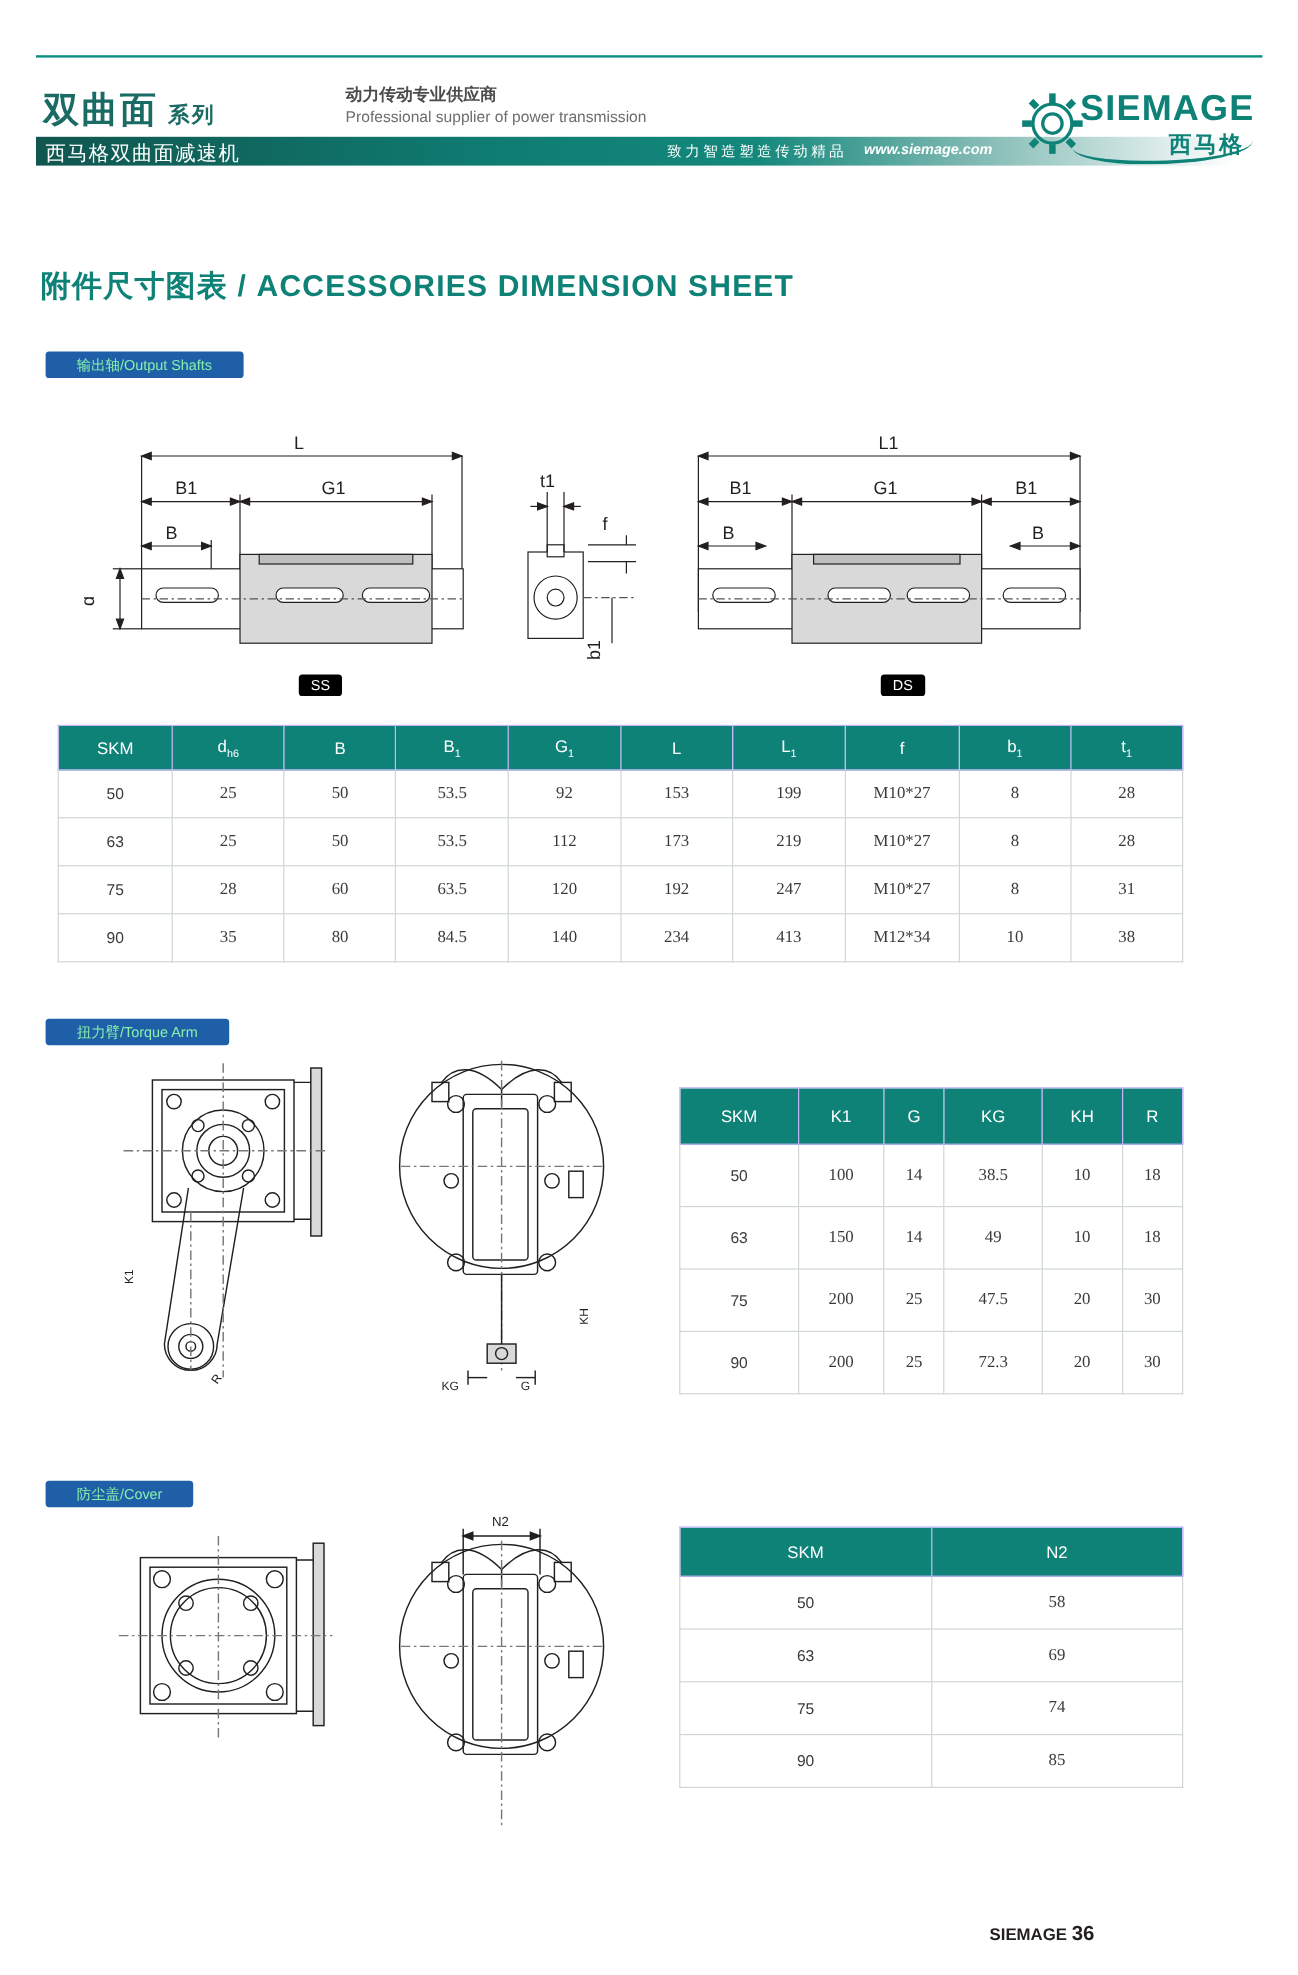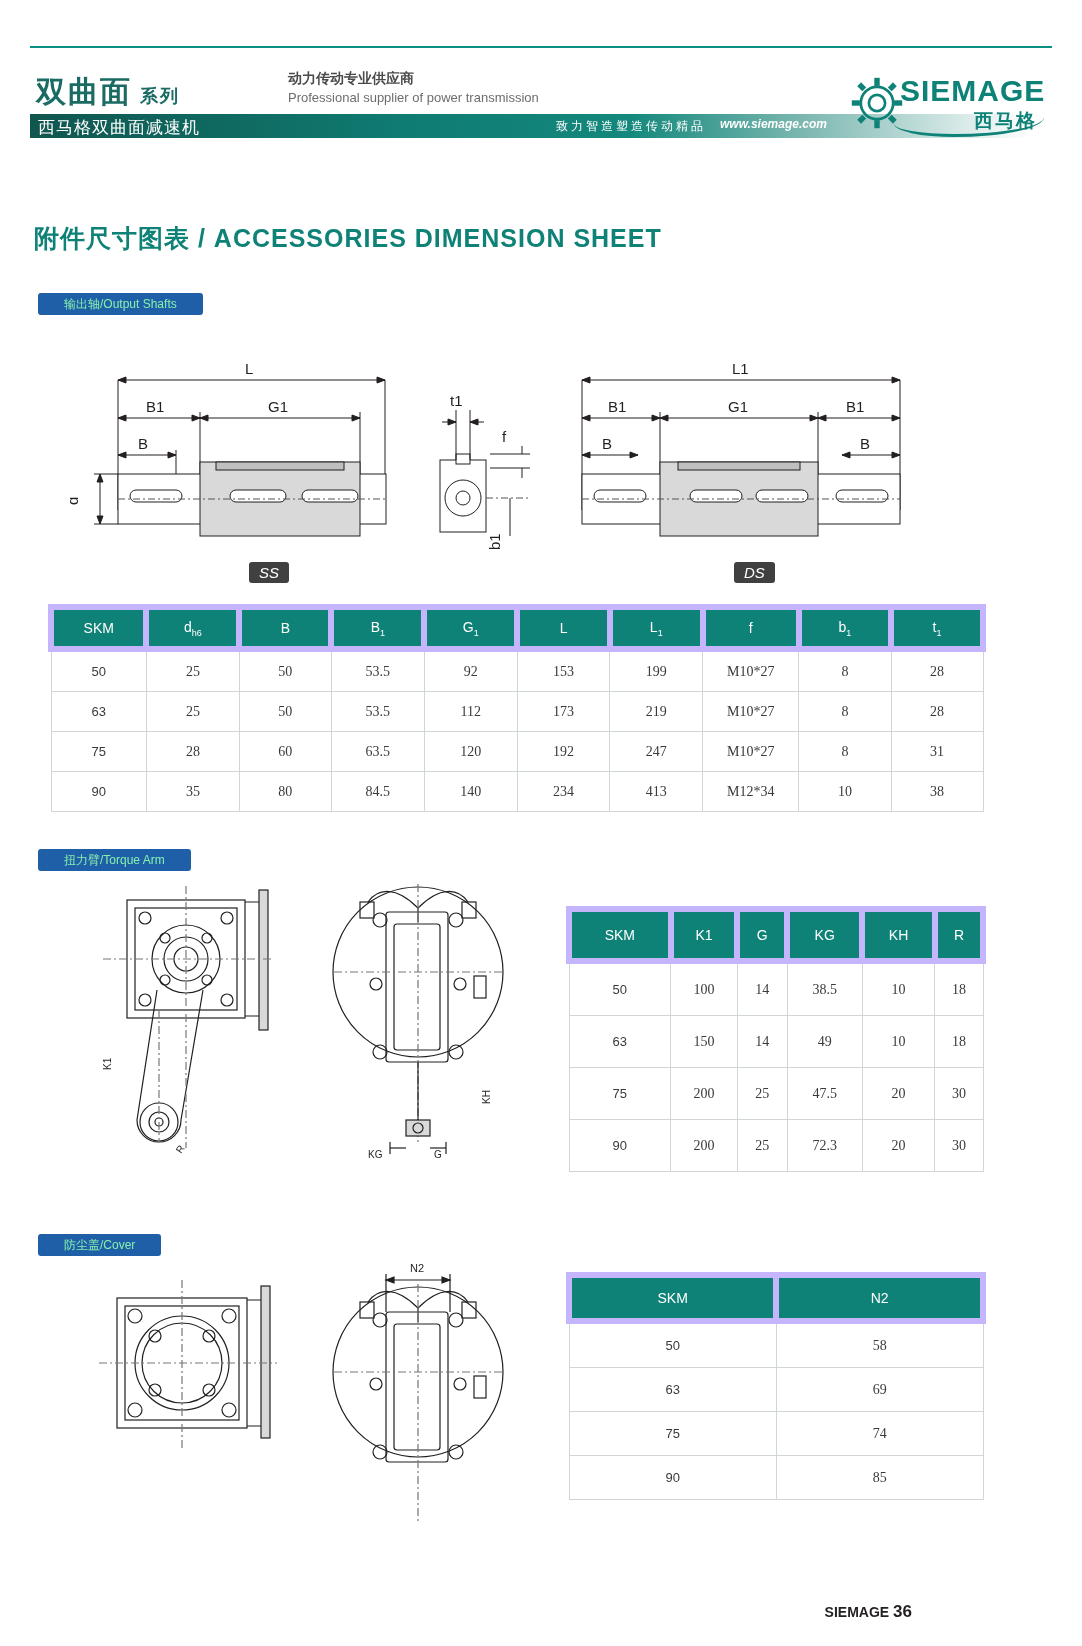--- a/index.html
+++ b/index.html
@@ -72,21 +72,21 @@
     padding:0 26px;border-radius:3px;white-space:nowrap;
   }
   .tag-out{left:38px;top:293px;}
   .tag-torque{left:38px;top:849px;}
   .tag-cover{left:38px;top:1234px;}
 
   
   table{border-collapse:collapse;position:absolute;}
   .tbl th{
     background:#0f8278;color:#ffffff;font-weight:normal;font-size:14px;
-    border:6px solid #c4b5fd;height:34px;
+    border:1px solid #c4b5fd;height:34px;
   }
   .tbl td{
     border:1px solid #cfd6d5;color:#3a3a3a;font-size:14px;text-align:center;height:37px;
     font-family:"Liberation Serif", serif;
   }
   .tbl td.skm{font-family:"Liberation Sans",sans-serif;font-size:13px;}
   .sub{font-size:9px;vertical-align:sub;}
 
   
   #tbl-shaft{left:48px;top:604px;width:938px;}
@@ -99,21 +99,21 @@
   #tbl-torque td{height:49px;}
 
   
   #tbl-cover{left:566px;top:1272px;width:420px;}
   #tbl-cover th{height:38px;}
   #tbl-cover td{height:41px;}
 
   
   .dwg{position:absolute;}
   .badge{
-    position:absolute;background:#404040;color:#fff;font-size:15px;font-style:italic;
+    position:absolute;background:#000000;color:#fff;font-size:12px;
     padding:2px 10px;border-radius:3px;
   }
   .badge-ss{left:249px;top:562px;}
   .badge-ds{left:734px;top:562px;}
 
   
   .footer{
     position:absolute;right:32px;bottom:24px;font-size:14px;font-weight:bold;color:#231f20;margin-left:15px;
   }
   .footer .pg{font-size:17px;}

